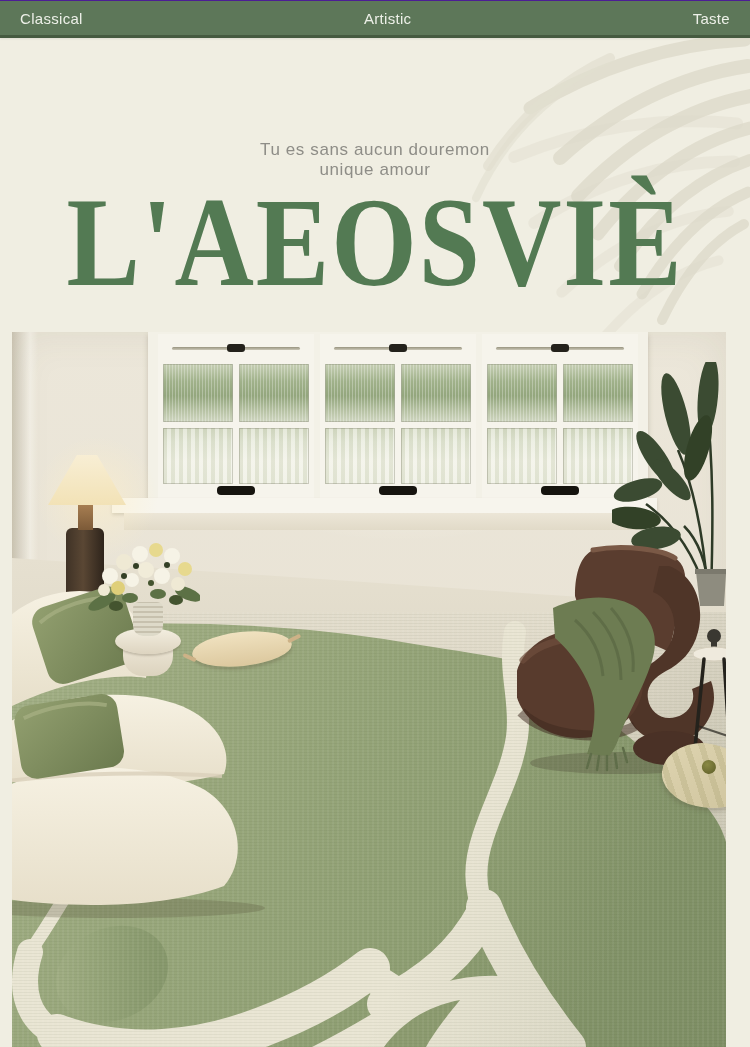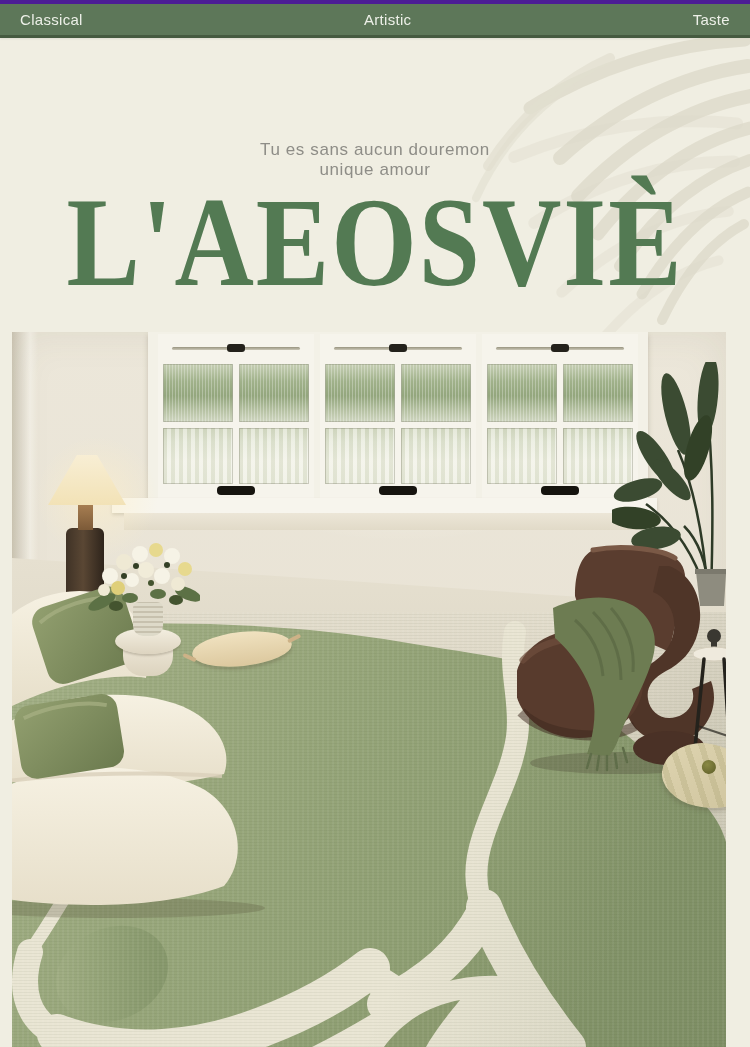--- a/index.html
+++ b/index.html
@@ -3,21 +3,21 @@
 <meta charset="utf-8">
 <style>
   * { margin:0; padding:0; box-sizing:border-box; }
   html,body { width:750px; }
   body { font-family:"Liberation Sans", sans-serif; background:#f0eee2; }
   .page { position:relative; width:750px; height:1047px; overflow:hidden; background:#f0eee2; }
 
   
   .topbar {
     position:relative; height:38px; background:#5d7759;
-    border-top:4px solid #4c1d95;
+    border-top:1px solid #4c1d95;
     box-shadow: inset 0 -3px 0 rgba(40,56,34,.45), 0 1px 2px rgba(0,0,0,.08);
     display:flex; align-items:center; justify-content:space-between;
     padding:0 20px 3px; color:#edf0e8; font-size:15px; letter-spacing:.3px;
   }
 
   
   .hero { position:relative; height:294px; overflow:hidden; }
   .palm { position:absolute; right:0; top:0; pointer-events:none; }
   .tagline { position:relative; padding-top:102px; text-align:center;
     font-size:17px; line-height:1.2; color:#8e8d87; letter-spacing:.6px; }

